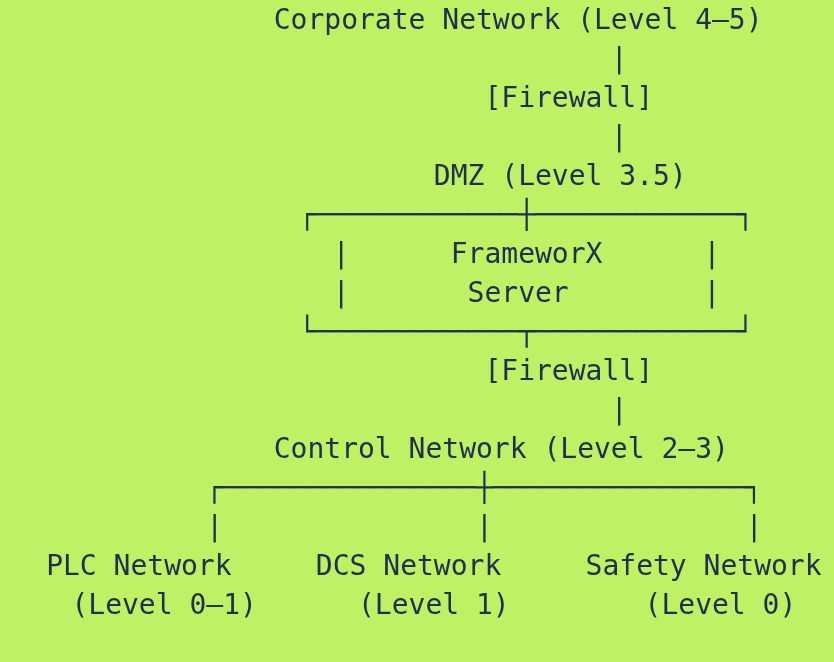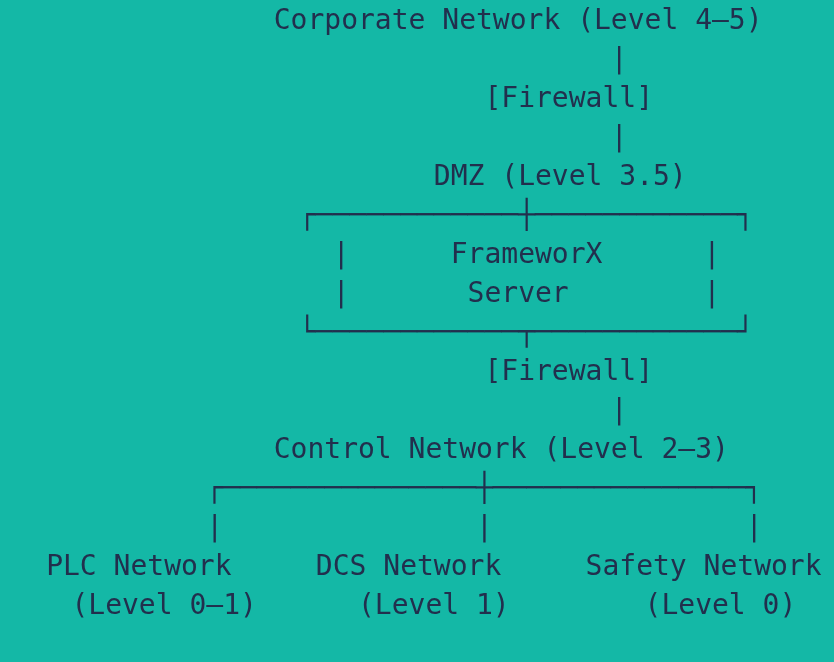--- a/index.html
+++ b/index.html
@@ -47,17 +47,17 @@
     white-space: pre;
   }
 
   
   .art-row.connector { }
   .art-row.rule { }
 </style>
 </head>
 <body style="background: rgb(255, 255, 255);">
 
-<div id="diagram-canvas" style="background: #14b8a6;">
+<div id="diagram-canvas" style="background: #bef264;">
 
   <pre id="ascii-art" style="color: rgb(34, 47, 77); font-size: 28px; line-height: 39px;"><span class="art-row" style="height: 39px;">            Corporate Network (Level 4–5)</span><span class="art-row connector" style="height: 39px;">                        |</span><span class="art-row" style="height: 39px;">                  [Firewall]</span><span class="art-row connector" style="height: 39px;">                        |</span><span class="art-row" style="height: 39px;">                 DMZ (Level 3.5)</span><span class="art-row rule" style="height: 39px;">             ┌────────────┼────────────┐</span><span class="art-row" style="height: 39px;">             |      FrameworX      |</span><span class="art-row" style="height: 39px;">             |       Server        |</span><span class="art-row rule" style="height: 39px;">             └────────────┬────────────┘</span><span class="art-row" style="height: 39px;">                  [Firewall]</span><span class="art-row connector" style="height: 39px;">                        |</span><span class="art-row" style="height: 39px;">          Control Network (Level 2–3)</span><span class="art-row rule" style="height: 39px;">        ┌───────────────┼───────────────┐</span><span class="art-row connector" style="height: 39px;">        |               |               |</span><span class="art-row" style="height: 39px;">  PLC Network     DCS Network     Safety Network</span><span class="art-row" style="height: 39px;">  (Level 0–1)      (Level 1)        (Level 0)</span></pre>
 
 </div>
 
 </body></html>

